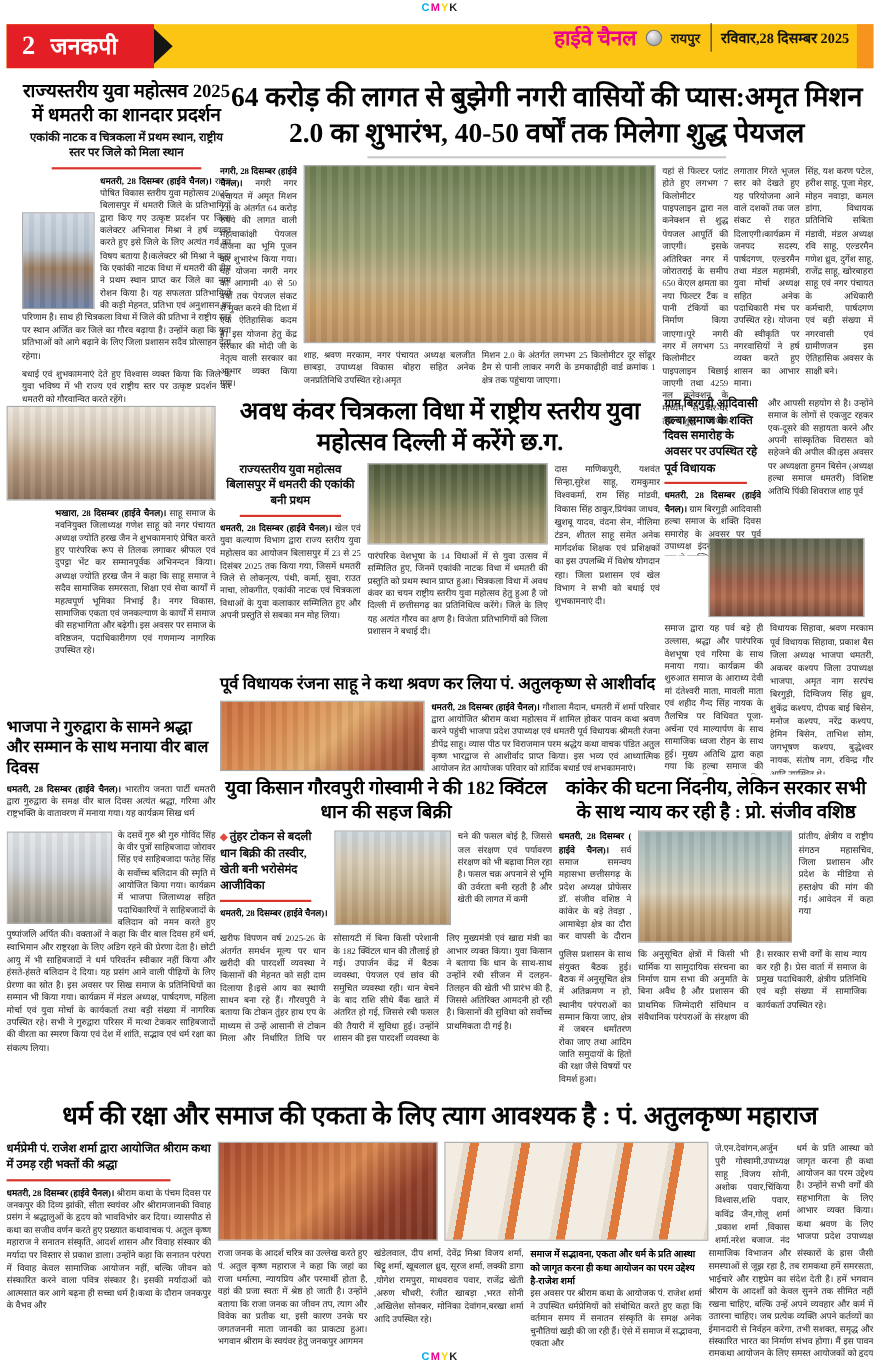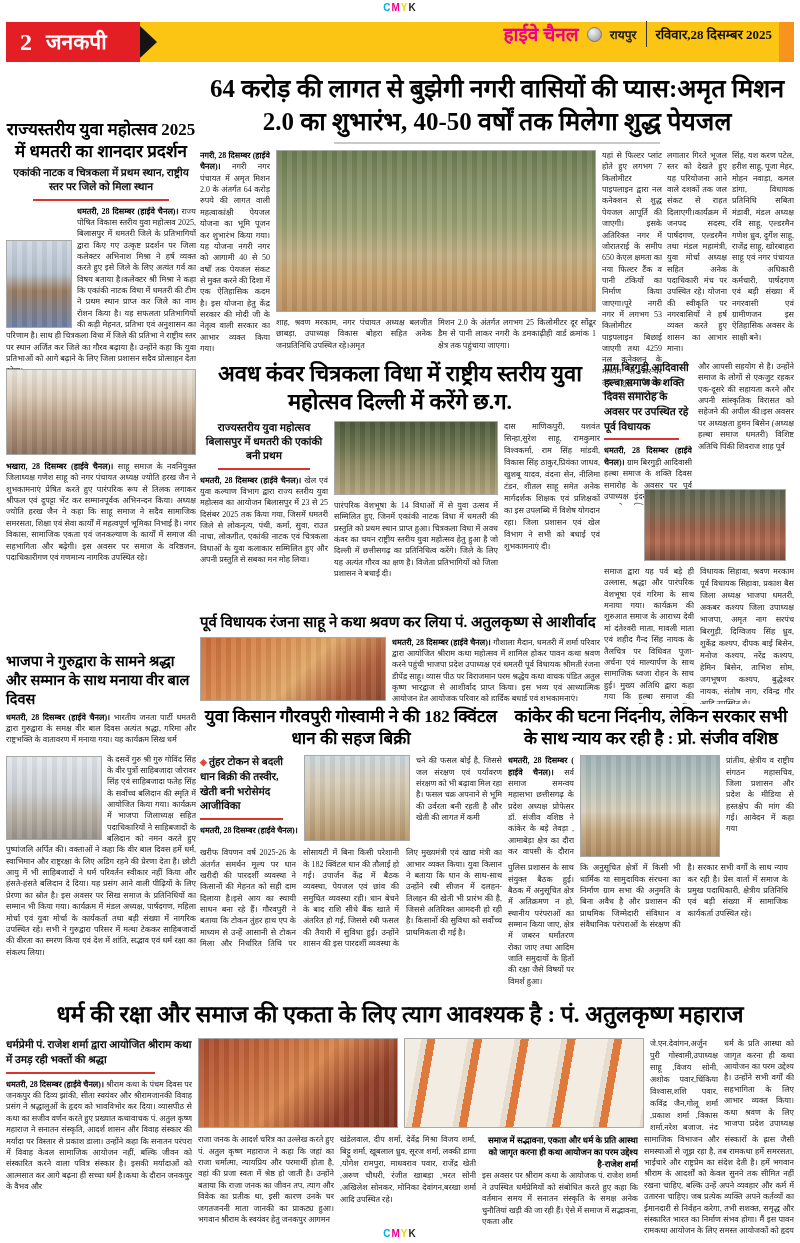--- a/index.html
+++ b/index.html
@@ -29,21 +29,21 @@
   .hd-s{font-size:14.5px;font-weight:bold;line-height:1.3;text-align:left;color:#050505;}
   .hd-sc{font-size:14px;font-weight:bold;line-height:1.3;text-align:center;color:#050505;}
   .sub{font-size:10.5px;font-weight:bold;line-height:1.35;text-align:center;color:#111;}
   .sub-l{font-size:10.5px;font-weight:bold;line-height:1.4;text-align:left;color:#111;}
   .red-rule{height:2px;background:#d9352c;margin:4px auto 5px auto;width:72%;}
   .gray-rule{height:2px;background:#c9c9c9;margin:4px auto 0 auto;width:55%;}
   .bt{font-size:8px;line-height:1.42;text-align:justify;color:#222;overflow:hidden;}
   .bt b{color:#000;}
   .names{font-size:8px;line-height:1.5;text-align:justify;color:#222;overflow:hidden;}
   .photo{border:1px solid #a8a8a8;box-sizing:border-box;}
-  .inner-sub{font-size:8.6px;font-weight:bold;text-align:right;line-height:1.4;color:#000;}
+  .inner-sub{font-size:8.6px;font-weight:bold;text-align:left;line-height:1.4;color:#000;}
   .bullet{color:#e2483d;font-size:9px;margin-right:2px;}
   
   .ph-main{background:linear-gradient(180deg,#6d7d52 0%,#87936a 25%,#9aa072 45%,#c2ae85 65%,#caa06a 82%,#b98f63 100%);}
   .ph-portrait{background:linear-gradient(180deg,#cfd8e2 0%,#b8c4d0 38%,#9b7c60 58%,#6e82a8 100%);}
   .ph-jyoti{background:linear-gradient(180deg,#ece6dc 0%,#d9cbb8 30%,#b89b80 62%,#8f7560 100%);}
   .ph-gurudwara{background:linear-gradient(180deg,#e3e6ea 0%,#cfd4da 40%,#b9b2a6 70%,#9a948c 100%);}
   .ph-avadh{background:linear-gradient(180deg,#4f5a3c 0%,#6c7450 35%,#8d8a62 60%,#b3a47c 100%);}
   .ph-halba{background:linear-gradient(180deg,#5c6350 0%,#7a6d55 30%,#9c5f4a 55%,#b06a4e 75%,#7d4f3e 100%);}
   .ph-katha{background:linear-gradient(135deg,#c96a3a 0%,#d98a4e 30%,#e0a869 55%,#b0603c 80%,#8e4a30 100%);}
   .ph-farmer{background:linear-gradient(180deg,#cdd8de 0%,#d8cdb9 30%,#cdbd9f 55%,#b59468 100%);}
@@ -71,21 +71,21 @@
     <div class="mast-right">
       <span class="paper-name">हाईवे चैनल</span>
       <span class="logo-dot"></span>
       <span class="edition">रायपुर</span>
       <span class="mast-div"></span>
       <span class="mast-date">रविवार,28 दिसम्बर 2025</span>
     </div>
     <div class="mast-orange"></div>
   </div>
 
-  <div class="abs" style="left:6px;top:72px;width:190px;margin-top:47px;">
+  <div class="abs" style="left:20px;top:72px;width:190px;">
     <div class="hd-m">राज्यस्तरीय युवा महोत्सव 2025 में धमतरी का शानदार प्रदर्शन</div>
     <div class="sub" style="margin-top:3px;">एकांकी नाटक व चित्रकला में प्रथम स्थान, राष्ट्रीय स्तर पर जिले को मिला स्थान</div>
     <div class="red-rule"></div>
     <div class="bt" style="height:176px;">
       <span class="photo ph-portrait tex" style="float:left;width:66px;height:88px;margin:34px 5px 2px 0;"></span>
       <b>धमतरी, 28 दिसम्बर (हाईवे चैनल)।</b><span> राज्य पोषित विकास स्तरीय युवा महोत्सव 2025, बिलासपुर में धमतरी जिले के प्रतिभागियों द्वारा किए गए उत्कृष्ट प्रदर्शन पर जिला कलेक्टर अभिनाश मिश्रा ने हर्ष व्यक्त करते हुए इसे जिले के लिए अत्यंत गर्व का विषय बताया है।कलेक्टर श्री मिश्रा ने कहा कि एकांकी नाटक विधा में धमतरी की टीम ने प्रथम स्थान प्राप्त कर जिले का नाम रोशन किया है। यह सफलता प्रतिभागियों की कड़ी मेहनत, प्रतिभा एवं अनुशासन का परिणाम है। साथ ही चित्रकला विधा में जिले की प्रतिभा ने राष्ट्रीय स्तर पर स्थान अर्जित कर जिले का गौरव बढ़ाया है। उन्होंने कहा कि युवा प्रतिभाओं को आगे बढ़ाने के लिए जिला प्रशासन सदैव प्रोत्साहन देता रहेगा।</span>
     </div>
     <div class="bt" style="height:36px;">बधाई एवं शुभकामनाएं देते हुए विश्वास व्यक्त किया कि जिले के युवा भविष्य में भी राज्य एवं राष्ट्रीय स्तर पर उत्कृष्ट प्रदर्शन कर धमतरी को गौरवान्वित करते रहेंगे।</div>
   </div>
 
@@ -100,21 +100,21 @@
       <div class="bt abs" style="left:76px;top:167px;width:156px;height:77px;">शाह, श्रवण मरकाम, नगर पंचायत अध्यक्ष बलजीत छाबड़ा, उपाध्यक्ष विकास बोहरा सहित अनेक जनप्रतिनिधि उपस्थित रहे।अमृत</div>
       <div class="bt abs" style="left:238px;top:167px;width:158px;height:77px;">मिशन 2.0 के अंतर्गत लगभग 25 किलोमीटर दूर सोंढूर डैम से पानी लाकर नगरी के डमकाढ़ीही वार्ड क्रमांक 1 क्षेत्र तक पहुंचाया जाएगा।</div>
       <div class="bt abs" style="left:402px;top:0;width:60px;height:244px;">यहां से फिल्टर प्लांट होते हुए लगभग 7 किलोमीटर पाइपलाइन द्वारा नल कनेक्शन से शुद्ध पेयजल आपूर्ति की जाएगी। इसके अतिरिक्त नगर में जोरातराई के समीप 650 केएल क्षमता का नया फिल्टर टैंक व पानी टंकियों का निर्माण किया जाएगा।पूरे नगरी नगर में लगभग 53 किलोमीटर पाइपलाइन बिछाई जाएगी तथा 4259 नल कनेक्शन के माध्यम से घर-घर तक शुद्ध पेयजल पहुंचाया जाएगा।नगर पंचायत अध्यक्ष बलजीत छाबड़ा ने कहा कि यह योजना समस्त नगरवासियों के लिए मील का पत्थर साबित होगी।</div>
       <div class="bt abs" style="left:532px;top:0;width:62px;height:244px;">सिंह, यश करण पटेल, हरीश साहू, पूजा मेहर, मोहन नवाड़ा, कमल डांगा, विधायक प्रतिनिधि सबिता मंडावी, मंडल अध्यक्ष रवि साहू, एल्डरमैन गणेश ध्रुव, दुर्गेश साहू, राजेंद्र साहू, खोरबाहरा साहू एवं नगर पंचायत के अधिकारी कर्मचारी, पार्षदगण एवं बड़ी संख्या में नगरवासी एवं ग्रामीणजन इस ऐतिहासिक अवसर के साक्षी बने।</div>
       <div class="bt abs" style="left:467px;top:0;width:60px;height:244px;">लगातार गिरते भूजल स्तर को देखते हुए यह परियोजना आने वाले दशकों तक जल संकट से राहत दिलाएगी।कार्यक्रम में जनपद सदस्य, पार्षदगण, एल्डरमैन तथा मंडल महामंत्री, युवा मोर्चा अध्यक्ष सहित अनेक पदाधिकारी मंच पर उपस्थित रहे। योजना की स्वीकृति पर नगरवासियों ने हर्ष व्यक्त करते हुए शासन का आभार माना।</div>
     </div>
   </div>
 
   <div class="abs" style="left:6px;top:364px;width:190px;">
     <div class="photo ph-jyoti tex" style="width:190px;height:86px;margin-top:5px;"></div>
-    <div class="bt" style="height:158px;margin-top:6px;">
+    <div class="bt" style="height:158px;margin-top:6px;margin-left:44px;">
       <b>भखारा, 28 दिसम्बर (हाईवे चैनल)।</b><span> साहू समाज के नवनियुक्त जिलाध्यक्ष गणेश साहू को नगर पंचायत अध्यक्ष ज्योति हरख जैन ने शुभकामनाएं प्रेषित करते हुए पारंपरिक रूप से तिलक लगाकर श्रीफल एवं दुपट्टा भेंट कर सम्मानपूर्वक अभिनन्दन किया। अध्यक्ष ज्योति हरख जैन ने कहा कि साहू समाज ने सदैव सामाजिक समरसता, शिक्षा एवं सेवा कार्यों में महत्वपूर्ण भूमिका निभाई है। नगर विकास, सामाजिक एकता एवं जनकल्याण के कार्यों में समाज की सहभागिता और बढ़ेगी। इस अवसर पर समाज के वरिष्ठजन, पदाधिकारीगण एवं गणमान्य नागरिक उपस्थित रहे।</span>
     </div>
   </div>
 
   <div class="abs" style="left:6px;top:652px;width:190px;">
     <div class="hd-s">भाजपा ने गुरुद्वारा के सामने श्रद्धा और सम्मान के साथ मनाया वीर बाल दिवस</div>
     <div class="bt" style="height:42px;margin-top:3px;">
       <b>धमतरी, 28 दिसम्बर (हाईवे चैनल)।</b><span> भारतीय जनता पार्टी धमतरी द्वारा गुरुद्वारा के समक्ष वीर बाल दिवस अत्यंत श्रद्धा, गरिमा और राष्ट्रभक्ति के वातावरण में मनाया गया। यह कार्यक्रम सिख धर्म</span>
     </div>
     <div class="bt" style="height:258px;">

